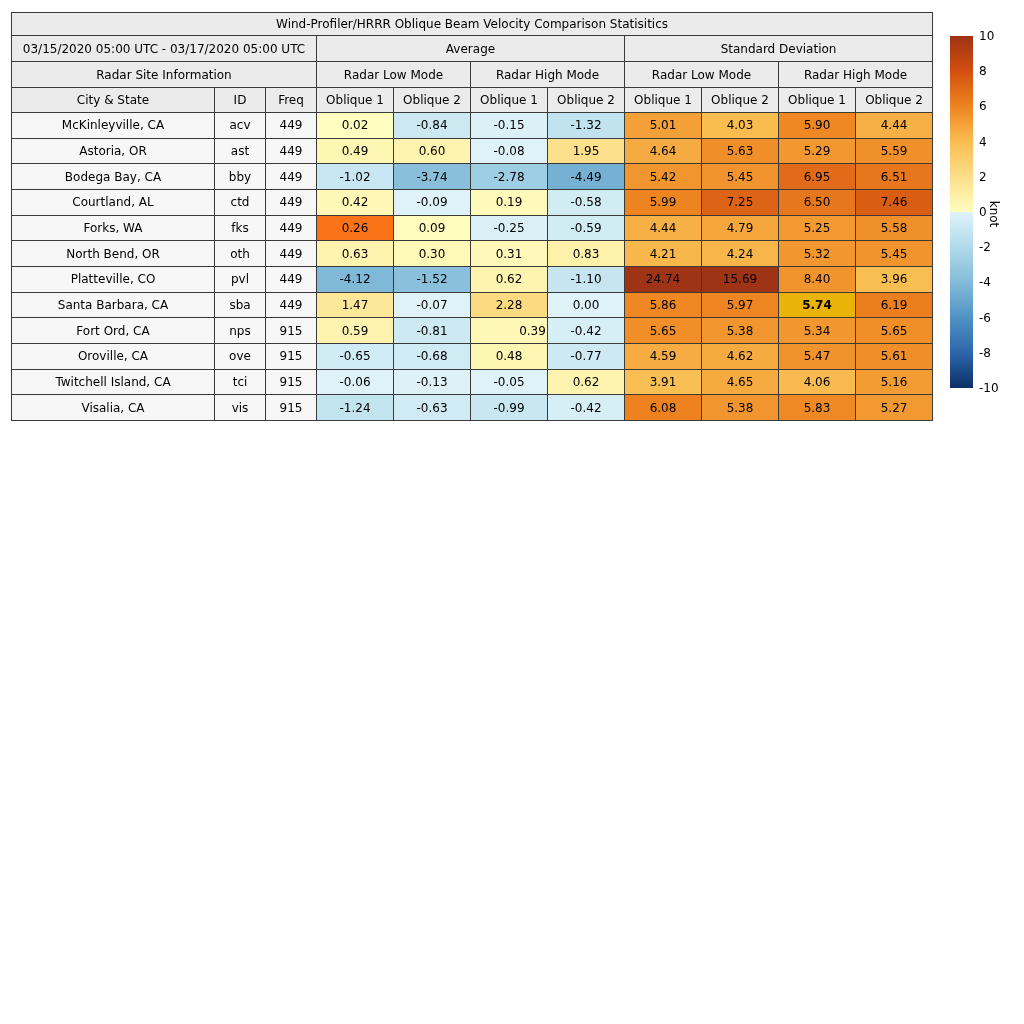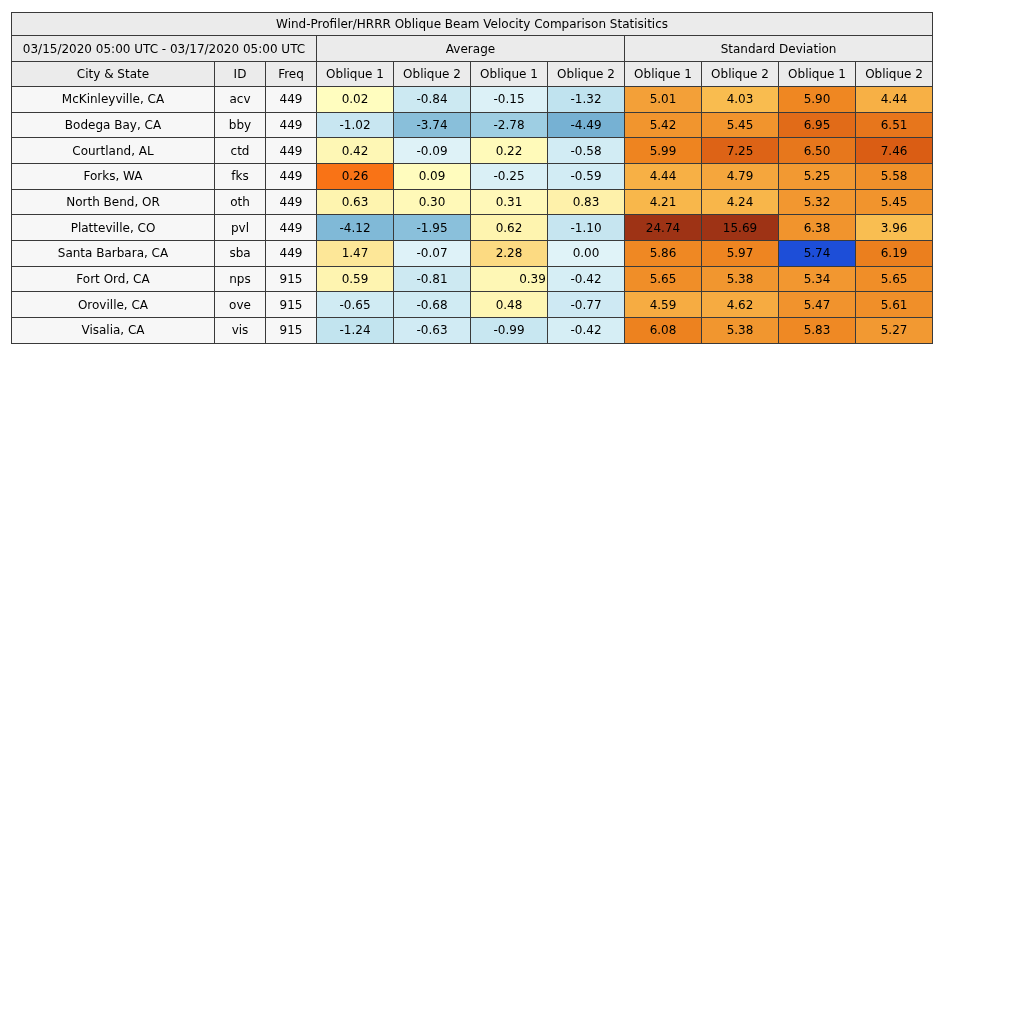--- a/index.html
+++ b/index.html
@@ -58,20 +58,27 @@
     </colgroup>
     <thead>
       <tr class="r-title">
         <th colspan="11">Wind-Profiler/HRRR Oblique Beam Velocity Comparison Statisitics</th>
       </tr>
       <tr class="r-group">
         <th colspan="3">03/15/2020 05:00 UTC - 03/17/2020 05:00 UTC</th>
         <th colspan="4">Average</th>
         <th colspan="4">Standard Deviation</th>
       </tr>
+      <tr class="r-mode">
+        <th colspan="3">Radar Site Information</th>
+        <th colspan="2">Radar Low Mode</th>
+        <th colspan="2">Radar High Mode</th>
+        <th colspan="2">Radar Low Mode</th>
+        <th colspan="2">Radar High Mode</th>
+      </tr>
       <tr class="r-cols">
         <th>City &amp; State</th>
         <th>ID</th>
         <th>Freq</th>
         <th>Oblique 1</th>
         <th>Oblique 2</th>
         <th>Oblique 1</th>
         <th>Oblique 2</th>
         <th>Oblique 1</th>
         <th>Oblique 2</th>
@@ -87,39 +94,52 @@
           <td class="val" style="background: rgb(255, 253, 191);">0.02</td>
           <td class="val" style="background: rgb(204, 233, 242);">-0.84</td>
           <td class="val" style="background: rgb(220, 241, 247);">-0.15</td>
           <td class="val" style="background: rgb(192, 227, 239);">-1.32</td>
           <td class="val" style="background: rgb(243, 160, 56);">5.01</td>
           <td class="val" style="background: rgb(249, 188, 79);">4.03</td>
           <td class="val" style="background: rgb(239, 135, 34);">5.90</td>
           <td class="val" style="background: rgb(247, 176, 69);">4.44</td>
         </tr>
         <tr>
+          <td class="lbl">Astoria, OR</td>
+          <td class="lbl">ast</td>
+          <td class="lbl">449</td>
+          <td class="val" style="background: rgb(254, 246, 179);">0.49</td>
+          <td class="val" style="background: rgb(254, 244, 176);">0.60</td>
+          <td class="val" style="background: rgb(222, 242, 247);">-0.08</td>
+          <td class="val" style="background: rgb(252, 224, 139);">1.95</td>
+          <td class="val" style="background: rgb(245, 171, 65);">4.64</td>
+          <td class="val" style="background: rgb(240, 143, 41);">5.63</td>
+          <td class="val" style="background: rgb(242, 152, 49);">5.29</td>
+          <td class="val" style="background: rgb(240, 144, 42);">5.59</td>
+        </tr>
+        <tr>
           <td class="lbl">Bodega Bay, CA</td>
           <td class="lbl">bby</td>
           <td class="lbl">449</td>
           <td class="val" style="background: rgb(200, 230, 241);">-1.02</td>
           <td class="val" style="background: rgb(137, 191, 218);">-3.74</td>
           <td class="val" style="background: rgb(158, 206, 227);">-2.78</td>
           <td class="val" style="background: rgb(118, 177, 211);">-4.49</td>
           <td class="val" style="background: rgb(241, 149, 46);">5.42</td>
           <td class="val" style="background: rgb(241, 148, 45);">5.45</td>
           <td class="val" style="background: rgb(225, 107, 24);">6.95</td>
           <td class="val" style="background: rgb(231, 118, 28);">6.51</td>
         </tr>
         <tr>
           <td class="lbl">Courtland, AL</td>
           <td class="lbl">ctd</td>
           <td class="lbl">449</td>
           <td class="val" style="background: rgb(254, 247, 181);">0.42</td>
           <td class="val" style="background: rgb(222, 242, 247);">-0.09</td>
-          <td class="val" style="background: rgb(255, 250, 186);">0.22</td>
+          <td class="val" style="background: rgb(255, 250, 186);">0.19</td>
           <td class="val" style="background: rgb(210, 236, 244);">-0.58</td>
           <td class="val" style="background: rgb(238, 132, 32);">5.99</td>
           <td class="val" style="background: rgb(221, 99, 22);">7.25</td>
           <td class="val" style="background: rgb(231, 119, 28);">6.50</td>
           <td class="val" style="background: rgb(218, 93, 20);">7.46</td>
         </tr>
         <tr>
           <td class="lbl">Forks, WA</td>
           <td class="lbl">fks</td>
           <td class="lbl">449</td>
@@ -143,39 +163,39 @@
           <td class="val" style="background: rgb(248, 183, 75);">4.21</td>
           <td class="val" style="background: rgb(248, 182, 74);">4.24</td>
           <td class="val" style="background: rgb(242, 151, 48);">5.32</td>
           <td class="val" style="background: rgb(241, 148, 45);">5.45</td>
         </tr>
         <tr>
           <td class="lbl">Platteville, CO</td>
           <td class="lbl">pvl</td>
           <td class="lbl">449</td>
           <td class="val" style="background: rgb(128, 185, 215);">-4.12</td>
-          <td class="val" style="background: rgb(138, 192, 219);">-1.95</td>
+          <td class="val" style="background: rgb(138, 192, 219);">-1.52</td>
           <td class="val" style="background: rgb(254, 244, 175);">0.62</td>
           <td class="val" style="background: rgb(198, 229, 240);">-1.10</td>
           <td class="val" style="background: rgb(158, 51, 21);">24.74</td>
           <td class="val" style="background: rgb(158, 51, 21);">15.69</td>
-          <td class="val" style="background: rgb(241, 148, 45);">6.38</td>
+          <td class="val" style="background: rgb(241, 148, 45);">8.40</td>
           <td class="val" style="background: rgb(249, 190, 81);">3.96</td>
         </tr>
         <tr>
           <td class="lbl">Santa Barbara, CA</td>
           <td class="lbl">sba</td>
           <td class="lbl">449</td>
           <td class="val" style="background: rgb(253, 231, 152);">1.47</td>
           <td class="val" style="background: rgb(222, 242, 248);">-0.07</td>
           <td class="val" style="background: rgb(252, 218, 130);">2.28</td>
           <td class="val" style="background: rgb(224, 243, 248);">0.00</td>
           <td class="val" style="background: rgb(239, 136, 35);">5.86</td>
           <td class="val" style="background: rgb(238, 133, 33);">5.97</td>
-          <td class="val" style="background: #1d4ed8;">5.74</td>
+          <td class="val" style="background: #eab308; font-weight: bold;">5.74</td>
           <td class="val" style="background: rgb(235, 127, 30);">6.19</td>
         </tr>
         <tr>
           <td class="lbl">Fort Ord, CA</td>
           <td class="lbl">nps</td>
           <td class="lbl">915</td>
           <td class="val" style="background: rgb(254, 244, 176);">0.59</td>
           <td class="val" style="background: rgb(205, 233, 242);">-0.81</td>
           <td class="val" style="background: rgb(254, 247, 181); padding-left: 47px;">0.39</td>
           <td class="val" style="background: rgb(214, 238, 245);">-0.42</td>
@@ -191,29 +211,59 @@
           <td class="val" style="background: rgb(208, 235, 243);">-0.65</td>
           <td class="val" style="background: rgb(208, 235, 243);">-0.68</td>
           <td class="val" style="background: rgb(254, 246, 179);">0.48</td>
           <td class="val" style="background: rgb(206, 233, 243);">-0.77</td>
           <td class="val" style="background: rgb(246, 172, 66);">4.59</td>
           <td class="val" style="background: rgb(246, 171, 65);">4.62</td>
           <td class="val" style="background: rgb(241, 147, 45);">5.47</td>
           <td class="val" style="background: rgb(240, 143, 41);">5.61</td>
         </tr>
         <tr>
+          <td class="lbl">Twitchell Island, CA</td>
+          <td class="lbl">tci</td>
+          <td class="lbl">915</td>
+          <td class="val" style="background: rgb(223, 242, 248);">-0.06</td>
+          <td class="val" style="background: rgb(221, 241, 247);">-0.13</td>
+          <td class="val" style="background: rgb(223, 242, 248);">-0.05</td>
+          <td class="val" style="background: rgb(254, 244, 175);">0.62</td>
+          <td class="val" style="background: rgb(249, 191, 83);">3.91</td>
+          <td class="val" style="background: rgb(245, 170, 64);">4.65</td>
+          <td class="val" style="background: rgb(249, 187, 79);">4.06</td>
+          <td class="val" style="background: rgb(243, 156, 52);">5.16</td>
+        </tr>
+        <tr>
           <td class="lbl">Visalia, CA</td>
           <td class="lbl">vis</td>
           <td class="lbl">915</td>
           <td class="val" style="background: rgb(194, 228, 239);">-1.24</td>
           <td class="val" style="background: rgb(209, 235, 244);">-0.63</td>
           <td class="val" style="background: rgb(200, 231, 241);">-0.99</td>
           <td class="val" style="background: rgb(214, 238, 245);">-0.42</td>
           <td class="val" style="background: rgb(237, 130, 31);">6.08</td>
           <td class="val" style="background: rgb(241, 150, 47);">5.38</td>
           <td class="val" style="background: rgb(239, 137, 36);">5.83</td>
           <td class="val" style="background: rgb(242, 153, 50);">5.27</td>
         </tr>
       </tbody>
   </table>
 
+  <div class="colorbar">
+    <div class="cbar-bar" id="cbar" style="background: linear-gradient(rgb(158, 51, 21) 0%, rgb(211, 79, 16) 10%, rgb(238, 132, 32) 20%, rgb(249, 189, 80) 30%, rgb(252, 223, 138) 40%, rgb(255, 253, 192) 50%, rgb(224, 243, 248) 50%, rgb(176, 218, 234) 60%, rgb(131, 187, 216) 70%, rgb(79, 147, 196) 80%, rgb(45, 102, 171) 90%, rgb(10, 48, 102) 100%);"></div>
+    <div id="cbar-ticks">
+        <div class="cbar-tick-label" style="top: 0px;">10</div>
+        <div class="cbar-tick-label" style="top: 35.2px;">8</div>
+        <div class="cbar-tick-label" style="top: 70.4px;">6</div>
+        <div class="cbar-tick-label" style="top: 105.6px;">4</div>
+        <div class="cbar-tick-label" style="top: 140.8px;">2</div>
+        <div class="cbar-tick-label" style="top: 176px;">0</div>
+        <div class="cbar-tick-label" style="top: 211.2px;">-2</div>
+        <div class="cbar-tick-label" style="top: 246.4px;">-4</div>
+        <div class="cbar-tick-label" style="top: 281.6px;">-6</div>
+        <div class="cbar-tick-label" style="top: 316.8px;">-8</div>
+        <div class="cbar-tick-label" style="top: 352px;">-10</div>
+      </div>
+    <div class="cbar-unit">knot</div>
+  </div>
 
 </div>
 
 </body></html>

